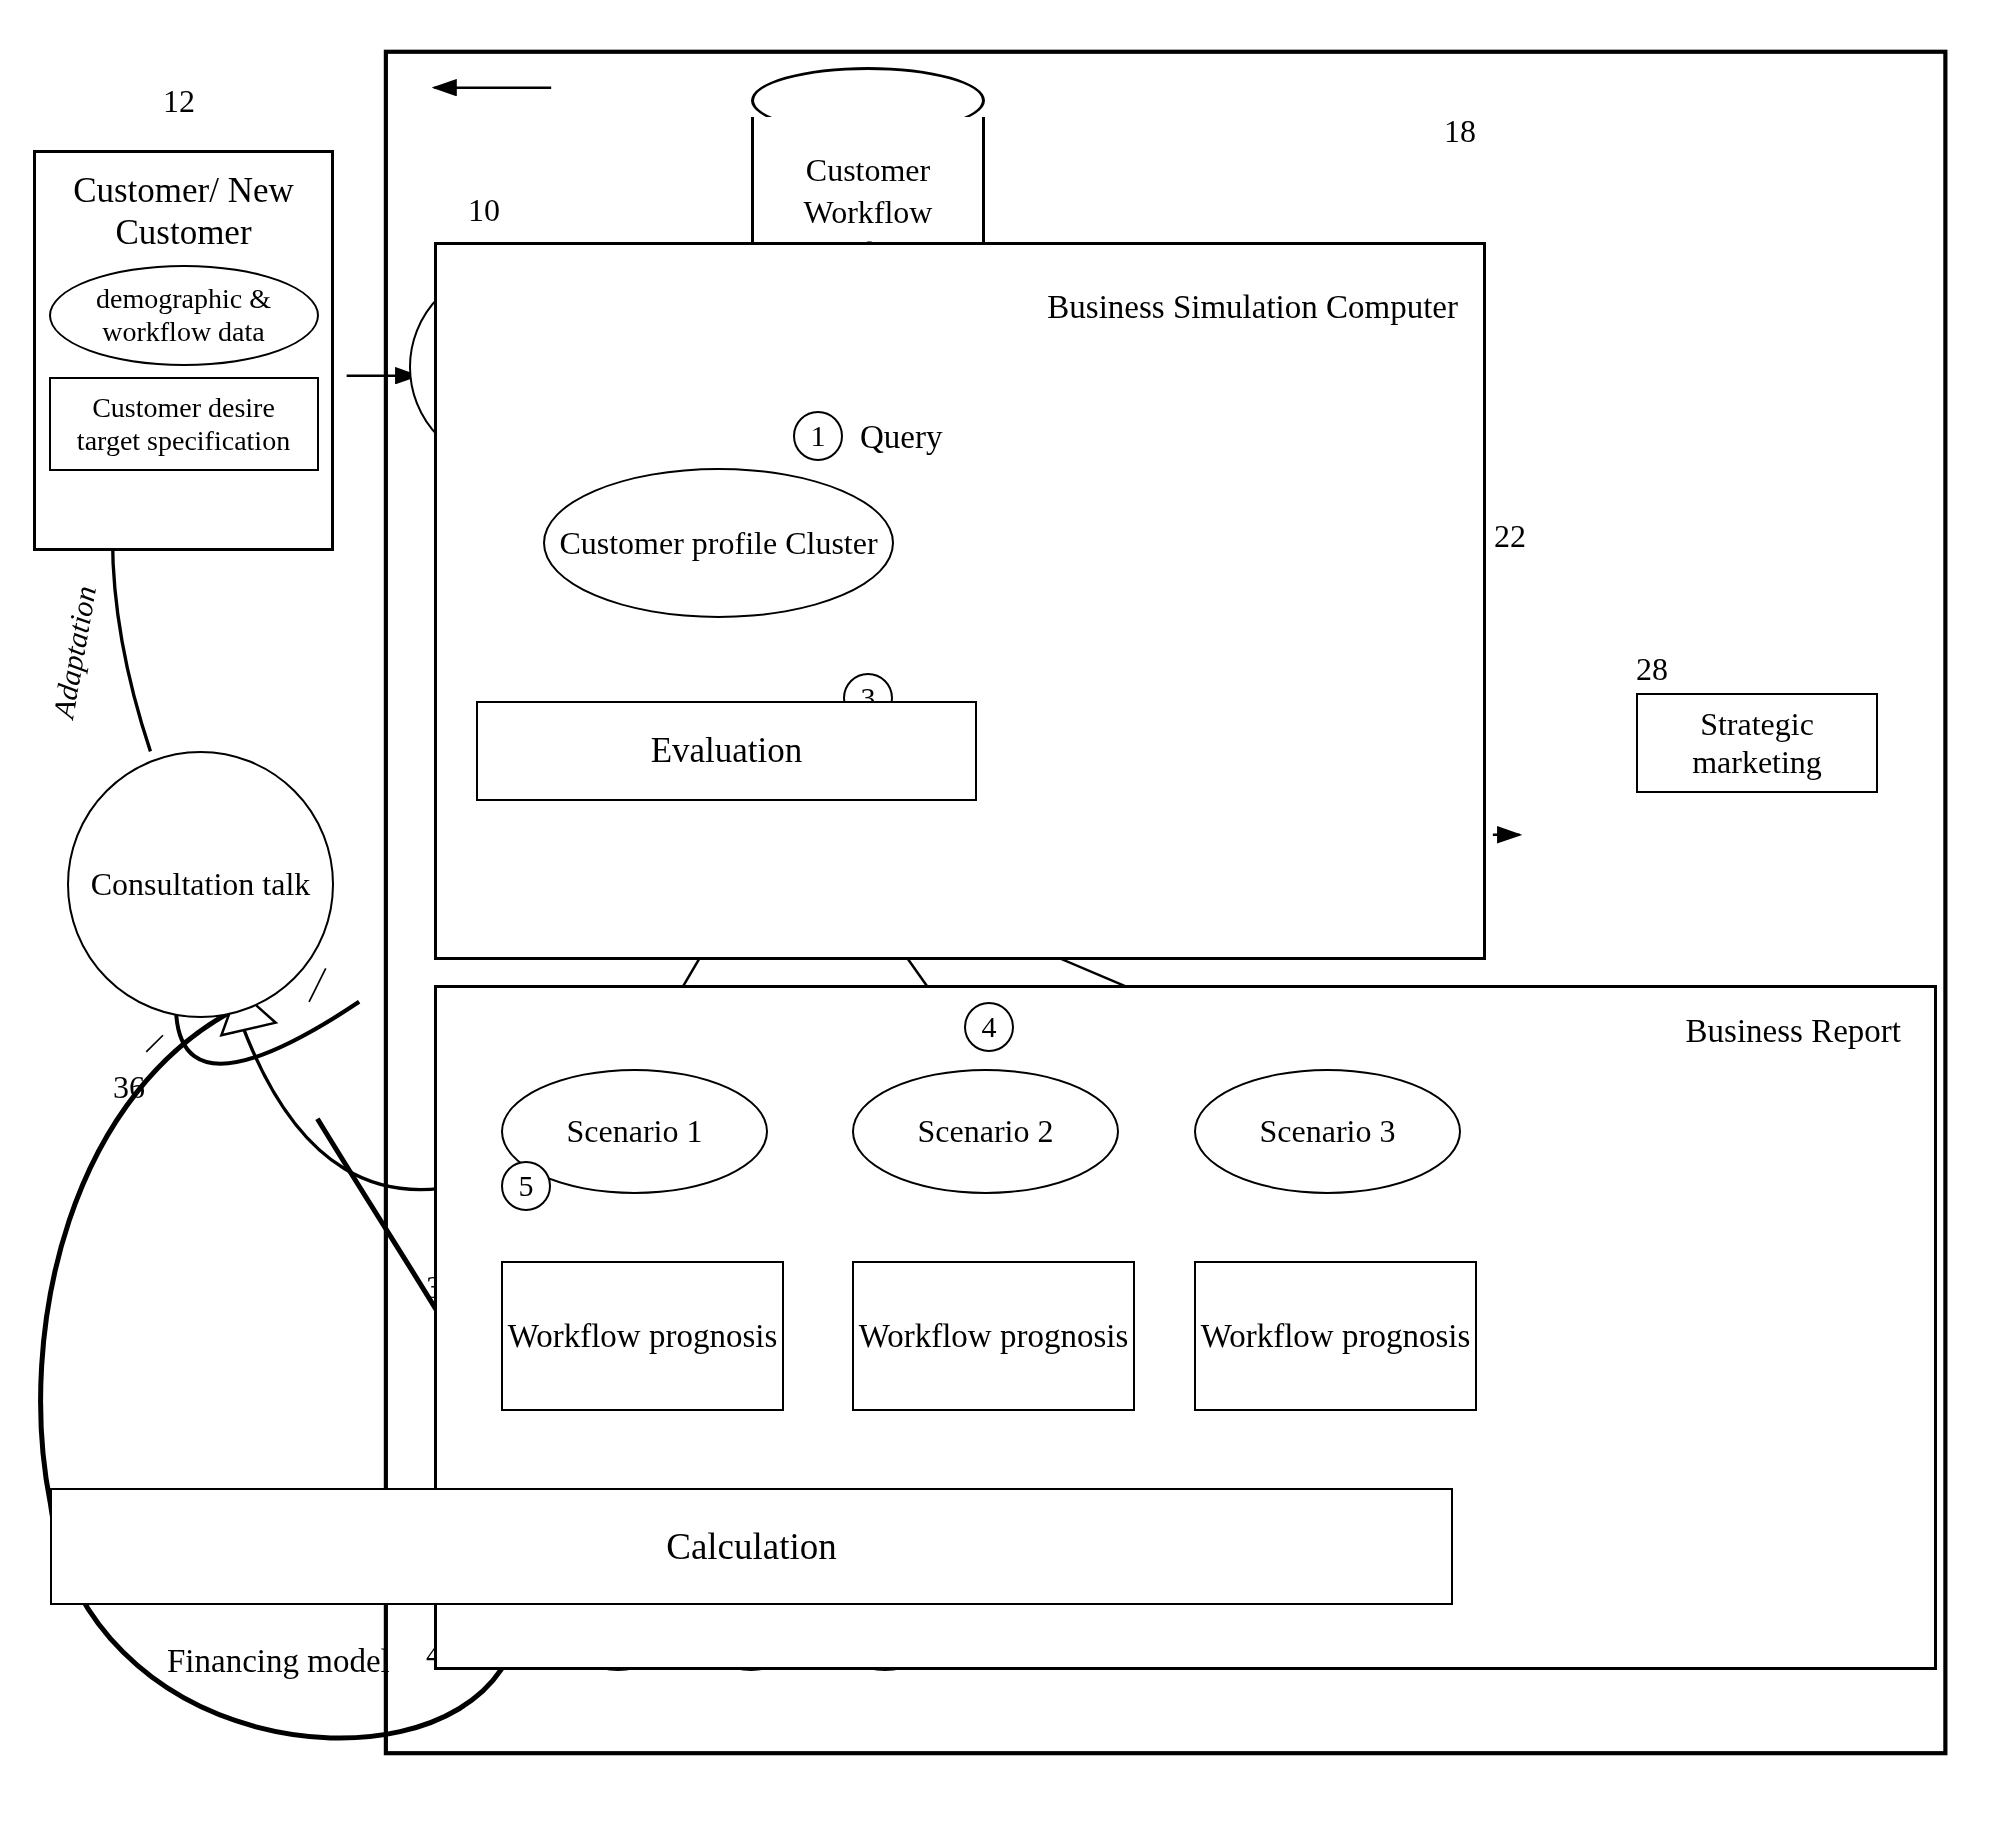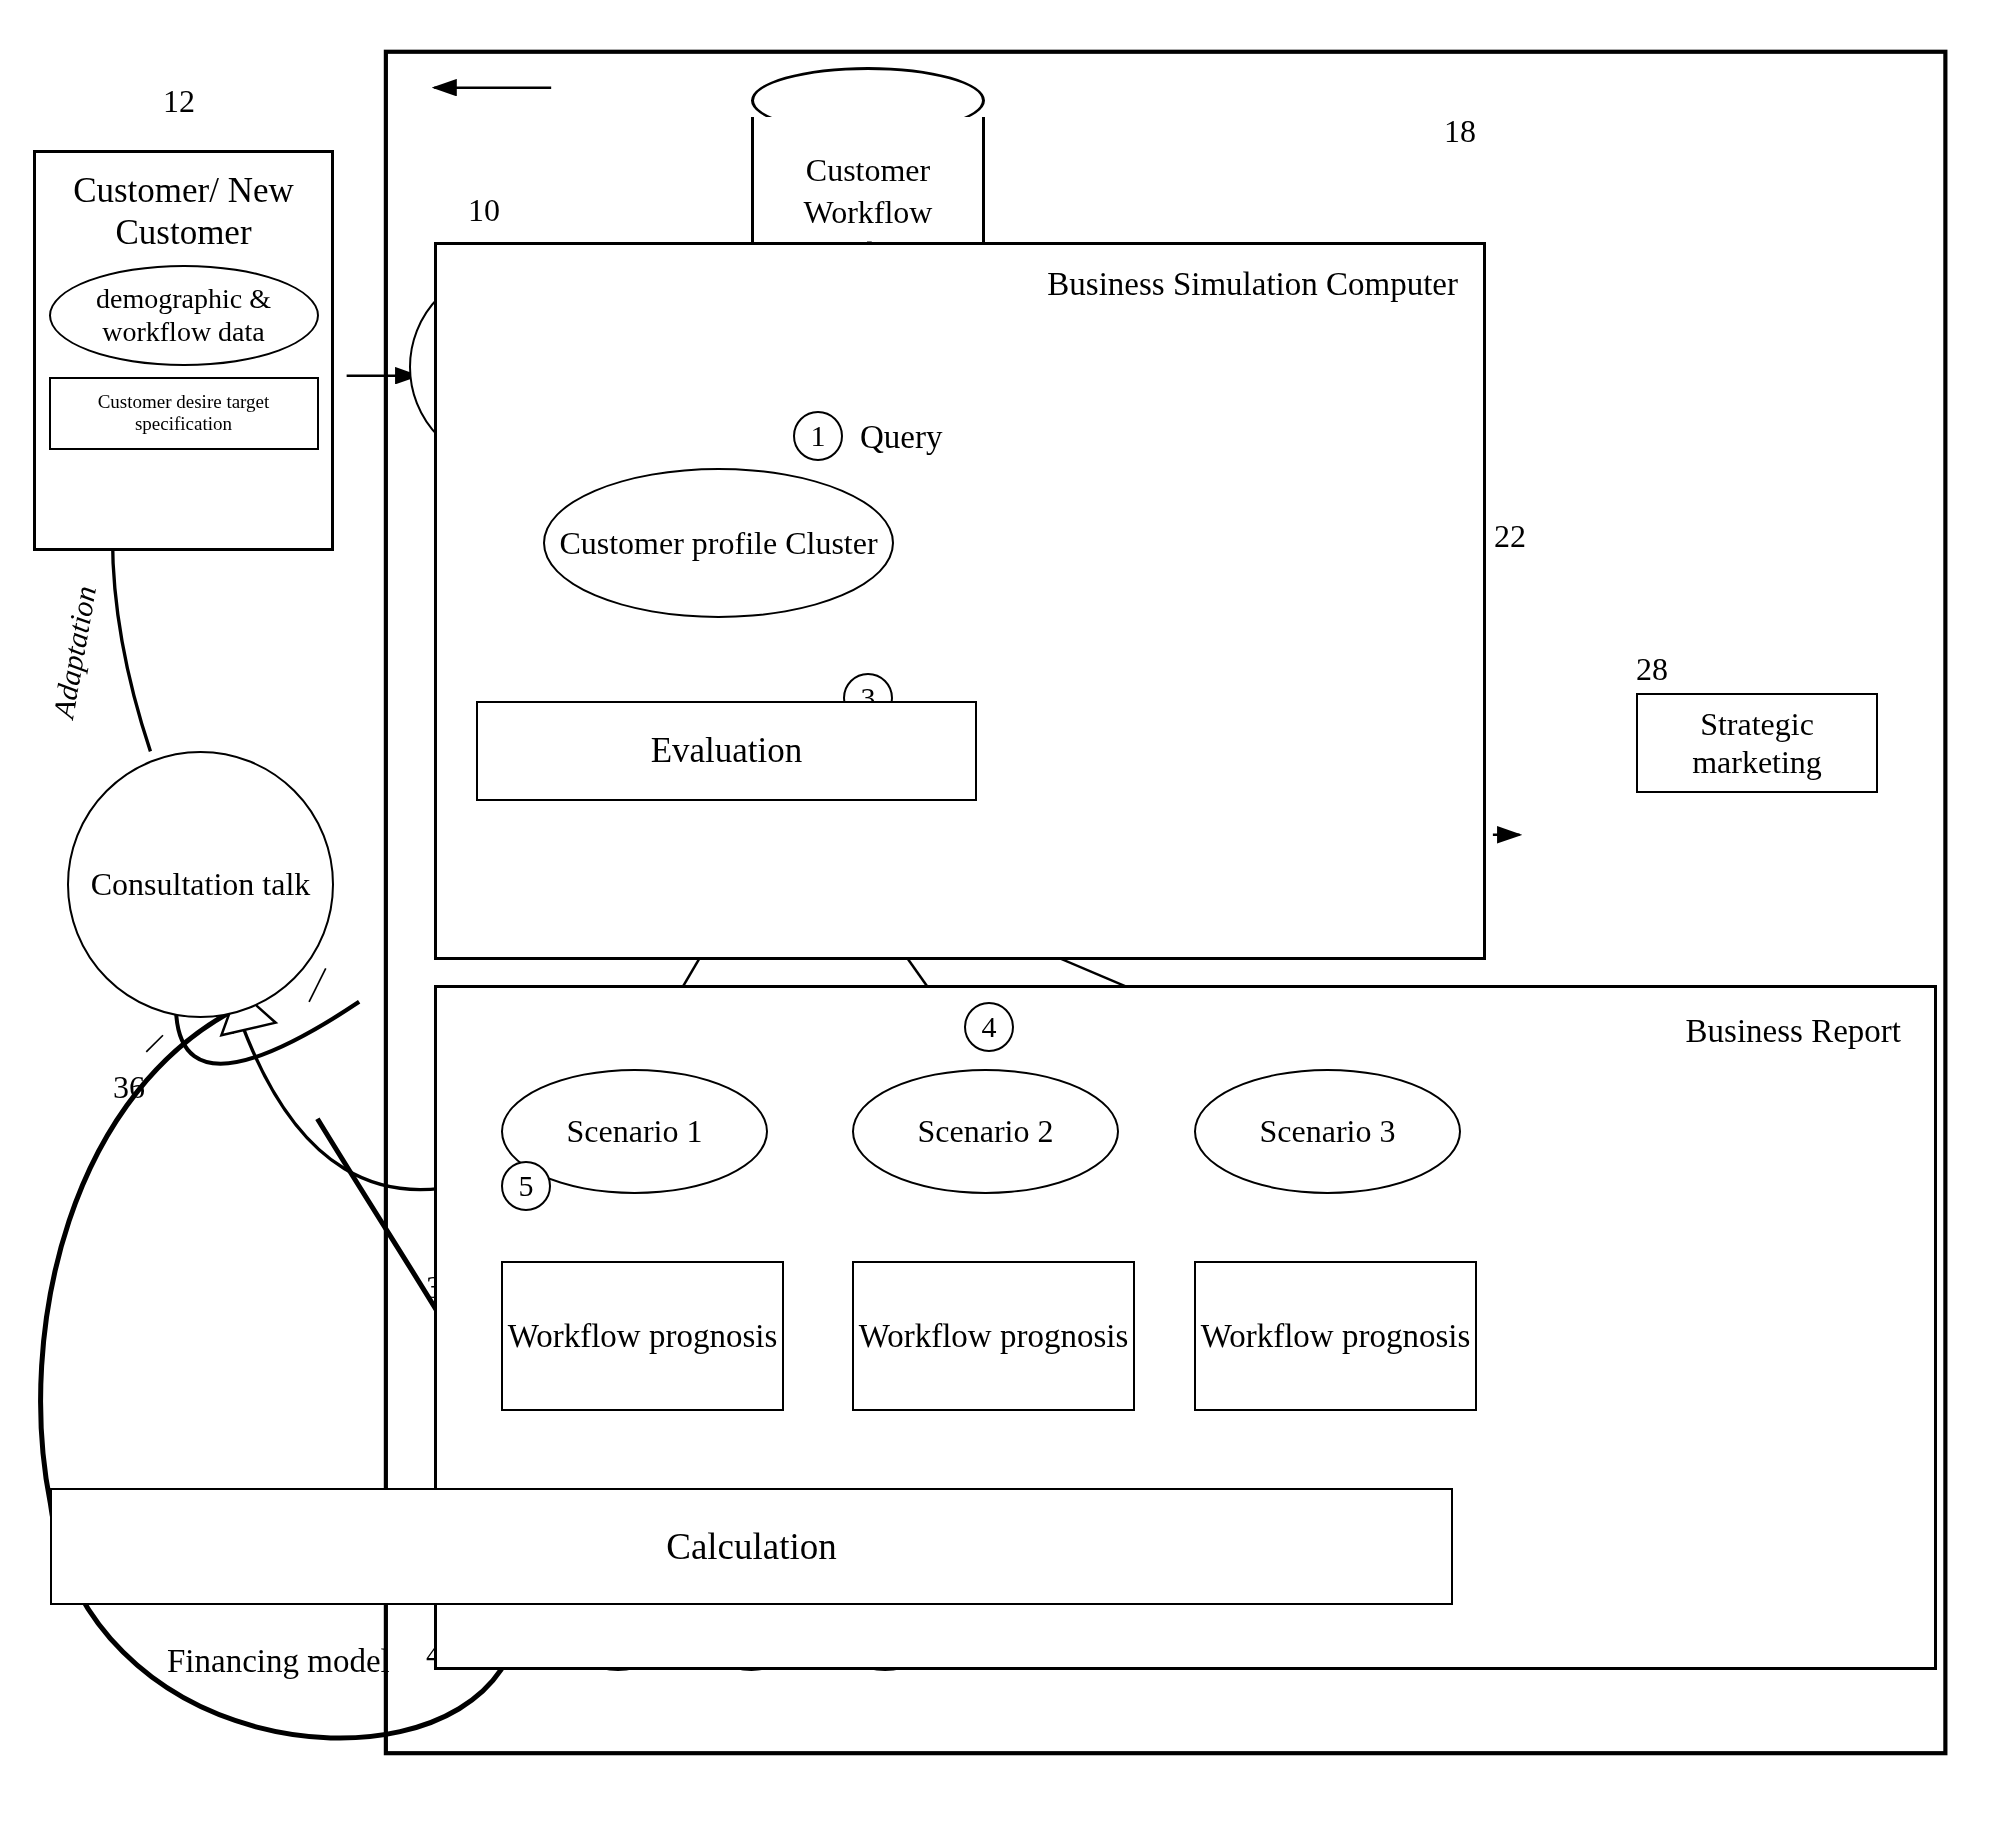--- a/index.html
+++ b/index.html
@@ -57,21 +57,21 @@
       text-align: center;
       font-size: 28px;
       line-height: 1.2;
       background: #fff;
     }
 
     .rect-inner {
       border: 2.5px solid #000;
       padding: 11.7px 16.7px;
       text-align: center;
-      font-size: 19px;
+      font-size: 28px;
       line-height: 1.2;
       width: 100%;
       background: #fff;
     }
 
     
     .desired-profile-circle {
       position: absolute;
       left: 409px;
       top: 267px;
@@ -95,21 +95,21 @@
       top: 242px;
       width: 1052px;
       height: 718px;
       border: 3.3px solid #000;
       background: #fff;
     }
 
     .bsc-title {
       position: absolute;
       right: 25px;
-      top: 18px;
+      top: 41px;
       font-size: 33px;
       text-align: center;
       line-height: 1.3;
     }
 
     
     .cylinder-container {
       position: absolute;
       left: 751px;
       top: 67px;

